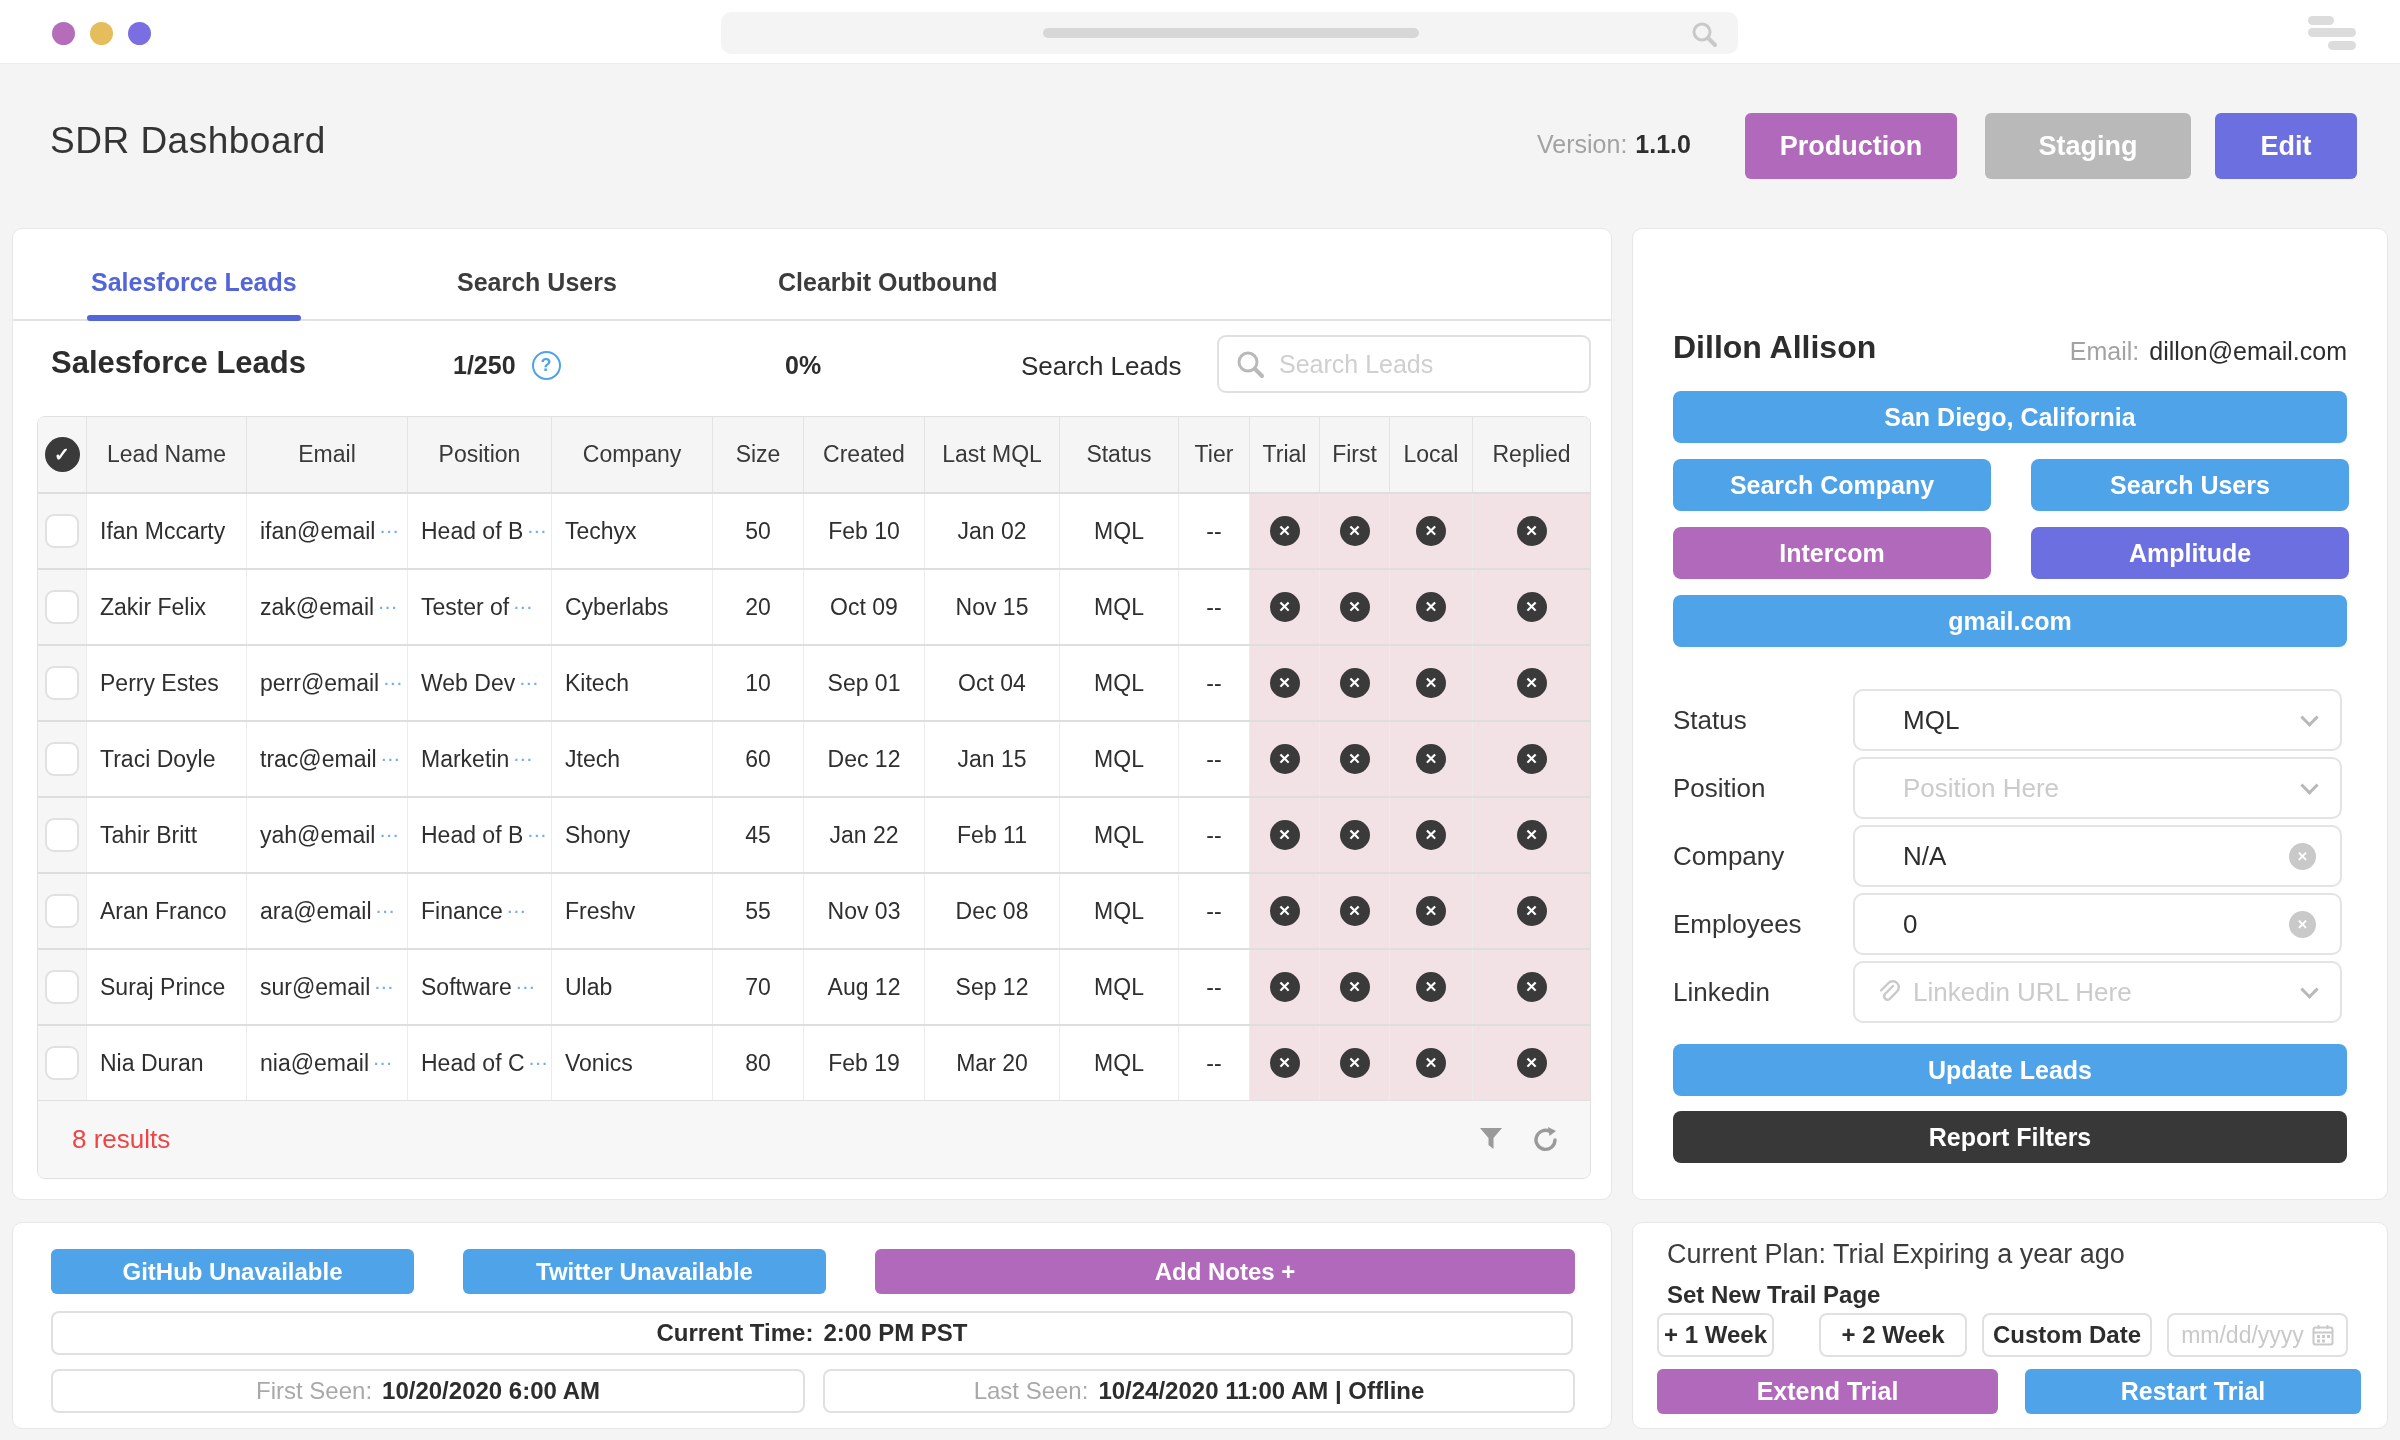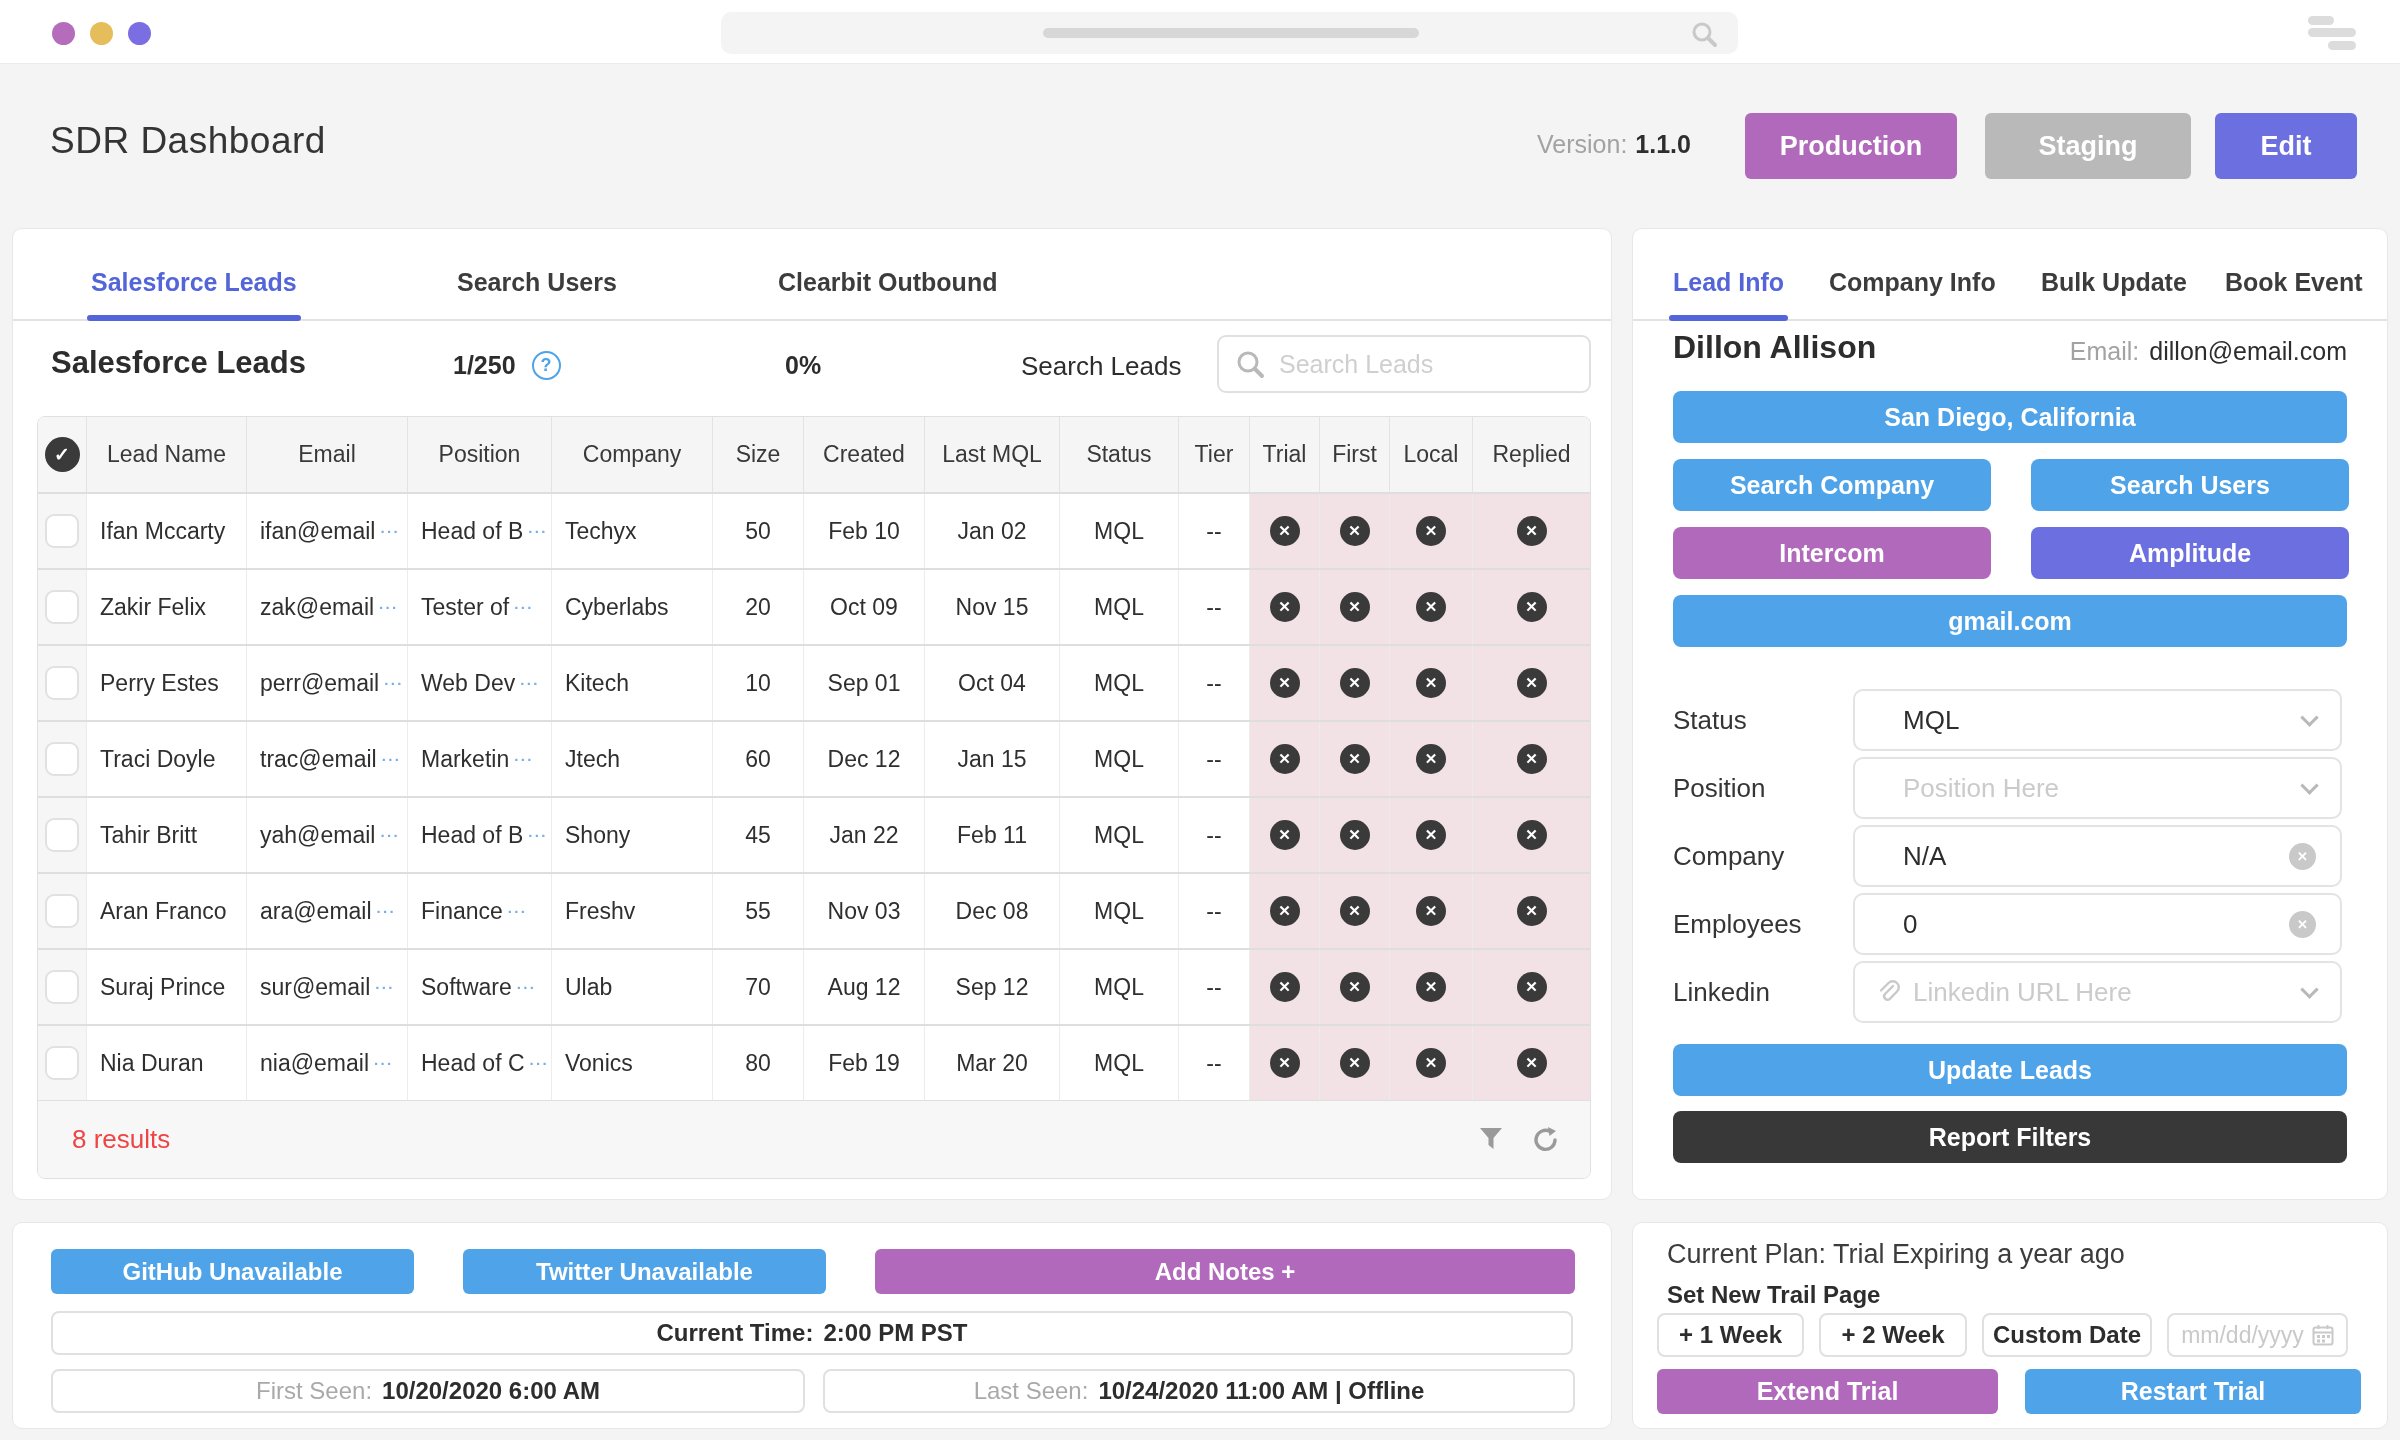--- a/index.html
+++ b/index.html
@@ -113,21 +113,21 @@
   .box-first { left:38px; width:754px; top:146px; }
   .box-last  { left:810px; width:752px; top:146px; }
   .info-box .glabel { color:#a9a9a9; }
   .info-box .gval { color:#2d2d2d; font-weight:700; }
 
   
   .br-plan { position:absolute; left:34px; top:16px; font-size:27px; color:#3c3c3c; }
   .br-plan .pl { font-weight:500; }
   .br-set { position:absolute; left:34px; top:58px; font-size:24px; font-weight:700; color:#2d2d2d; }
   .date-btn { position:absolute; top:90px; height:44px; border:2px solid #e0e0e0; border-radius:8px; background:#fff; font-size:24px; font-weight:700; color:#2d2d2d; font-family:inherit; display:flex; align-items:center; justify-content:center; cursor:pointer; }
-  .db-1 { left:24px;  width:147px; }
+  .db-1 { left:24px;  width:117px; }
   .db-2 { left:186px; width:148px; }
   .db-3 { left:349px; width:170px; }
   .date-input { position:absolute; left:534px; top:90px; width:181px; height:44px; border:2px solid #e0e0e0; border-radius:8px; background:#fff; display:flex; align-items:center; justify-content:center; gap:8px; font-size:23px; color:#c9c9c9; cursor:text; }
   .trial-btn { position:absolute; top:146px; height:45px; border:none; border-radius:6px; color:#fff; font-size:25px; font-weight:600; font-family:inherit; display:flex; align-items:center; justify-content:center; cursor:pointer; }
   .tb-extend  { left:24px;  width:341px; background:#b169bb; }
   .tb-restart { left:392px; width:336px; background:#4fa3e8; }
 </style>
 </head>
 <body>
 
@@ -419,26 +419,20 @@
         <svg width="28" height="28" viewBox="0 0 28 28">
             <path d="M23 14 A9.5 9.5 0 1 1 18 5.5" fill="none" stroke="#9a9a9a" stroke-width="3.4" stroke-linecap="round"></path>
             <path d="M16 1 L24 5 L17.5 10 Z" fill="#9a9a9a"></path>
           </svg>
       </span>
     </div>
   </div>
 </div>
 
 <div class="card card-right">
-  <div class="tabs">
-    <span class="tab active" style="left:40px">Lead Info</span>
-    <span class="tab" style="left:196px">Company Info</span>
-    <span class="tab" style="left:408px">Bulk Update</span>
-    <span class="tab" style="left:592px">Book Event</span>
-  </div>
 
   <div class="rp-name">Dillon Allison</div>
   <div class="rp-email">
     <span class="lbl">Email:</span><span class="val">dillon@email.com</span>
   </div>
 
   <button class="rbtn blue rb-loc">San Diego, California</button>
   <button class="rbtn blue rb-sc">Search Company</button>
   <button class="rbtn blue rb-su">Search Users</button>
   <button class="rbtn purple rb-ic">Intercom</button>

